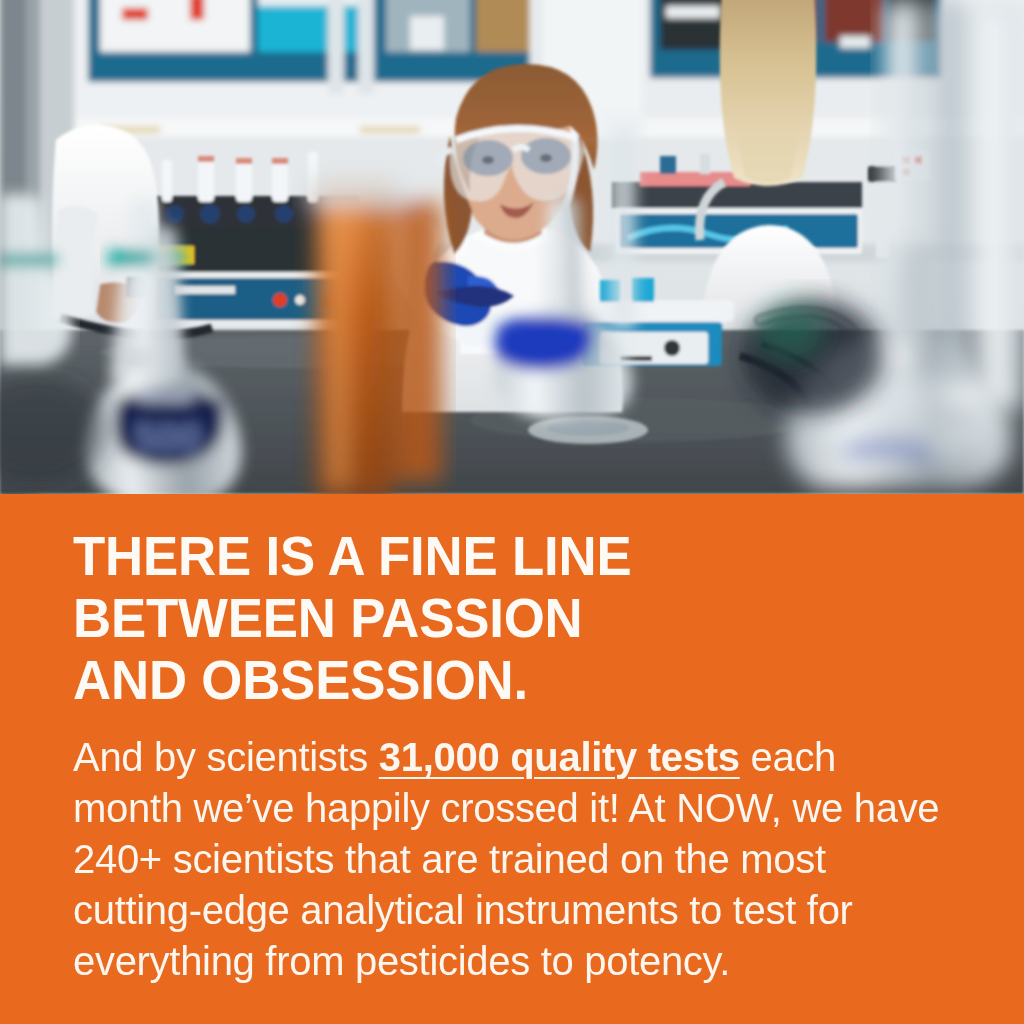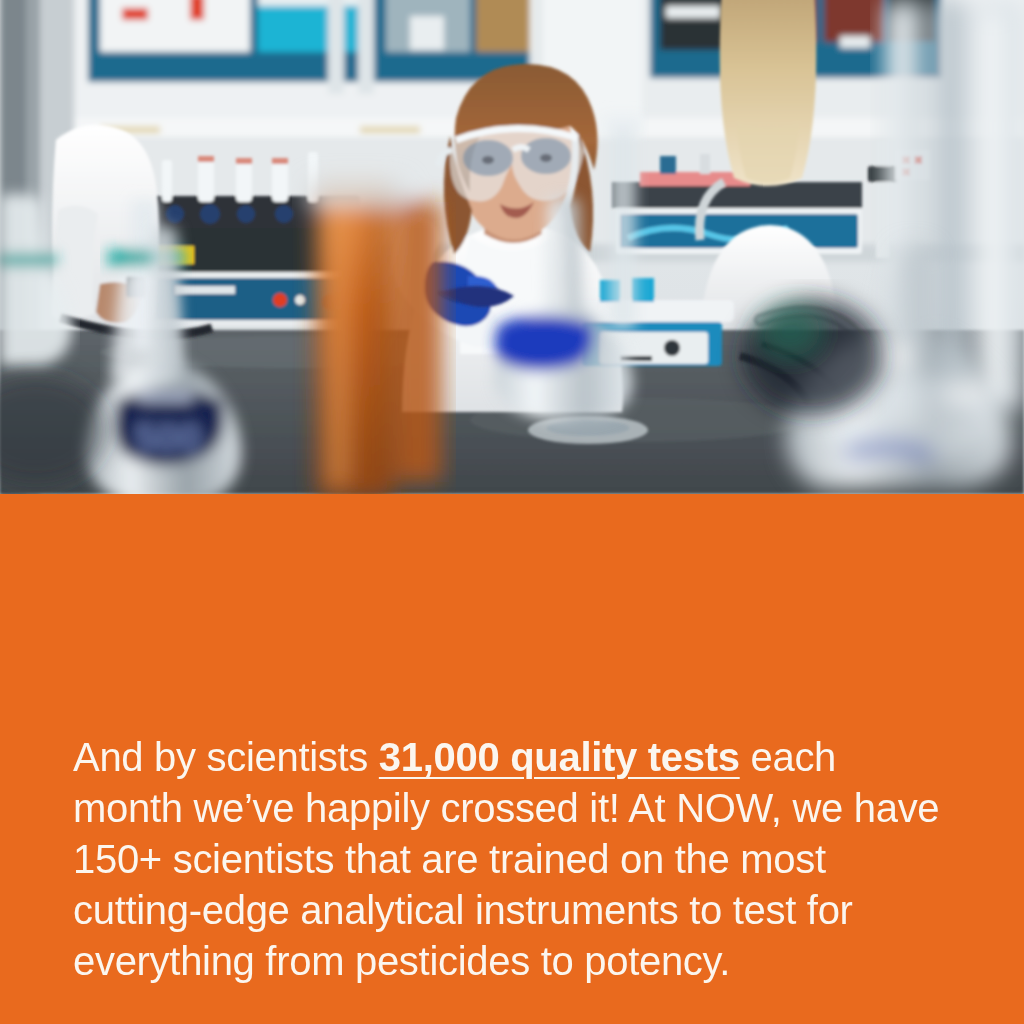--- a/index.html
+++ b/index.html
@@ -366,17 +366,22 @@
         <ellipse cx="790" cy="330" rx="30" ry="26" fill="#1f6f5e" opacity="0.6"></ellipse>
         <ellipse cx="36" cy="430" rx="70" ry="54" fill="#2b3238" opacity="0.5"></ellipse>
       </g>
 
       <rect x="0" y="0" width="1024" height="494" fill="none"></rect>
     </svg>
   </div>
 
   <div id="panel">
 
-
-    <p id="body-copy"><span>And by scientists </span><span class="emph">31,000 quality tests</span><span> each month we’ve happily crossed it! At NOW, we have 150+ scientists that are trained on the most cutting-edge analytical instruments to test for everything from pesticides to potency.</span></p>
+    <div id="headline">
+      <span class="hl-line">THERE IS A FINE LINE</span>
+      <span class="hl-line">BETWEEN PASSION</span>
+      <span class="hl-line">AND OBSESSION.</span>
+    </div>
+
+    <p id="body-copy"><span>And by scientists </span><span class="emph">31,000 quality tests</span><span> each month we’ve happily crossed it! At NOW, we have 240+ scientists that are trained on the most cutting-edge analytical instruments to test for everything from pesticides to potency.</span></p>
 
   </div>
 </div>
 
 </body></html>

